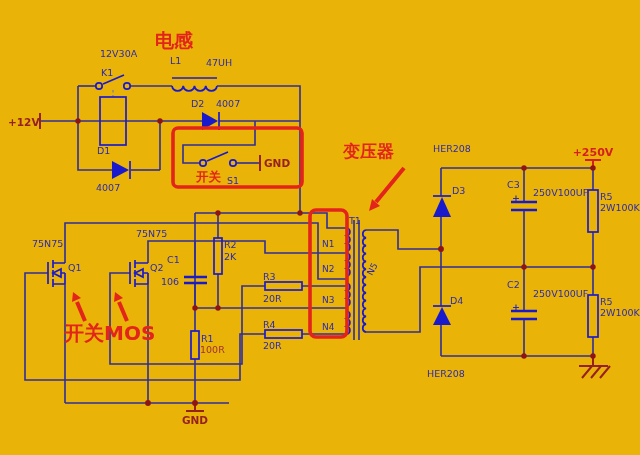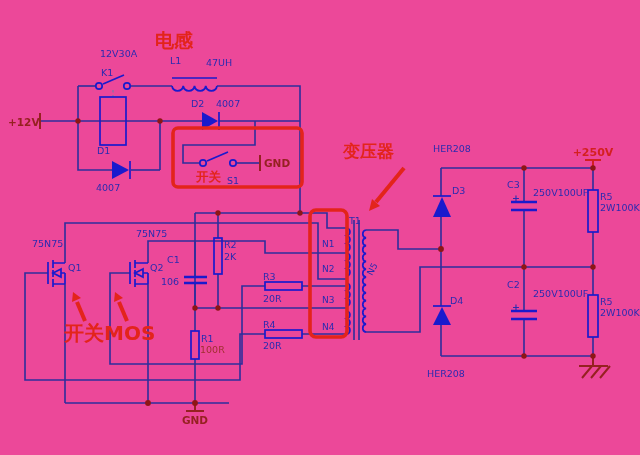--- a/index.html
+++ b/index.html
@@ -1,17 +1,17 @@
 <!DOCTYPE html>
 <html><head>
 <meta charset="utf-8">
 <style>
   html,body{margin:0;padding:0;}
   body{width:640px;height:455px;overflow:hidden;font-family:"DejaVu Sans",sans-serif;}
-  #canvas{width:640px;height:455px;background:#ec4899;}
+  #canvas{width:640px;height:455px;background:#eab308;}
   svg{display:block;}
   text{font-family:"DejaVu Sans",sans-serif;}
   .lbl{fill:#2b2bb0;font-size:9.5px;}
   .lbl-sm{fill:#2b2bb0;font-size:9px;}
   .pw{fill:#962121;font-size:10.5px;font-weight:bold;}
   .red-cjk{fill:#e3241b;font-weight:bold;}
   .valred{fill:#a03030;font-size:9.5px;}
   .wire{stroke:#2e2e9c;stroke-width:1.6;fill:none;}
   .comp{stroke:#1a1acd;stroke-width:1.7;fill:none;}
   .compfill{fill:#1a1acd;stroke:none;}

